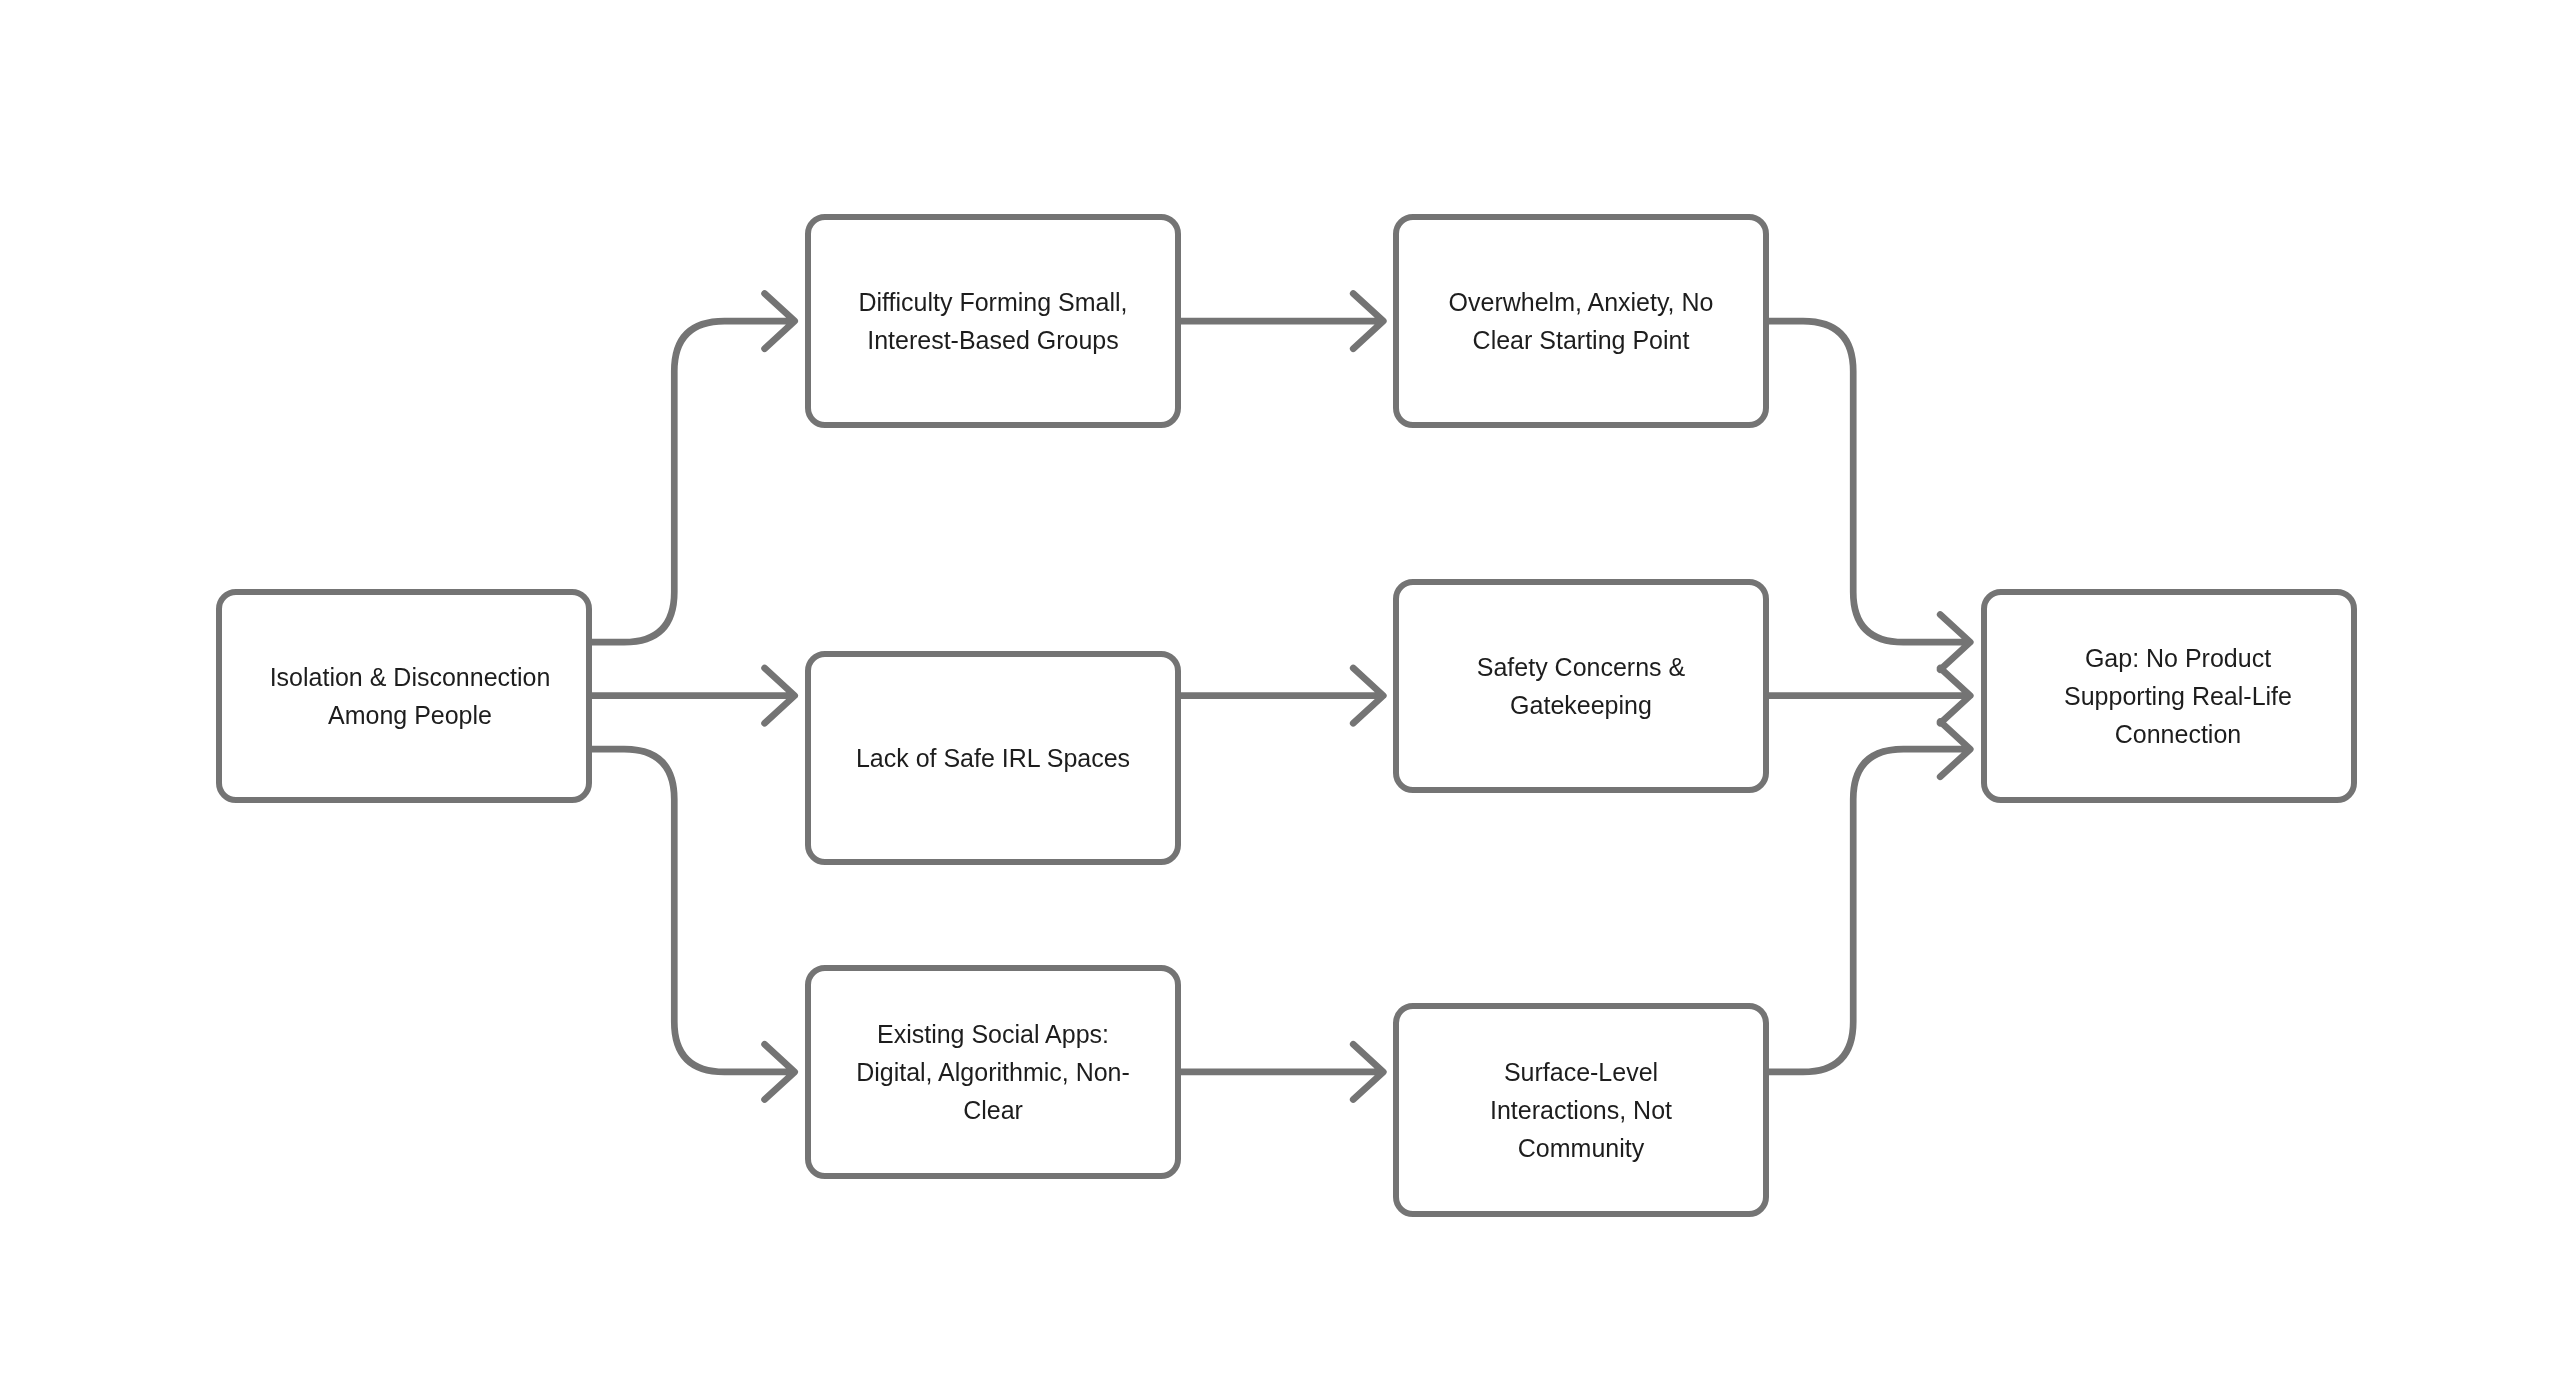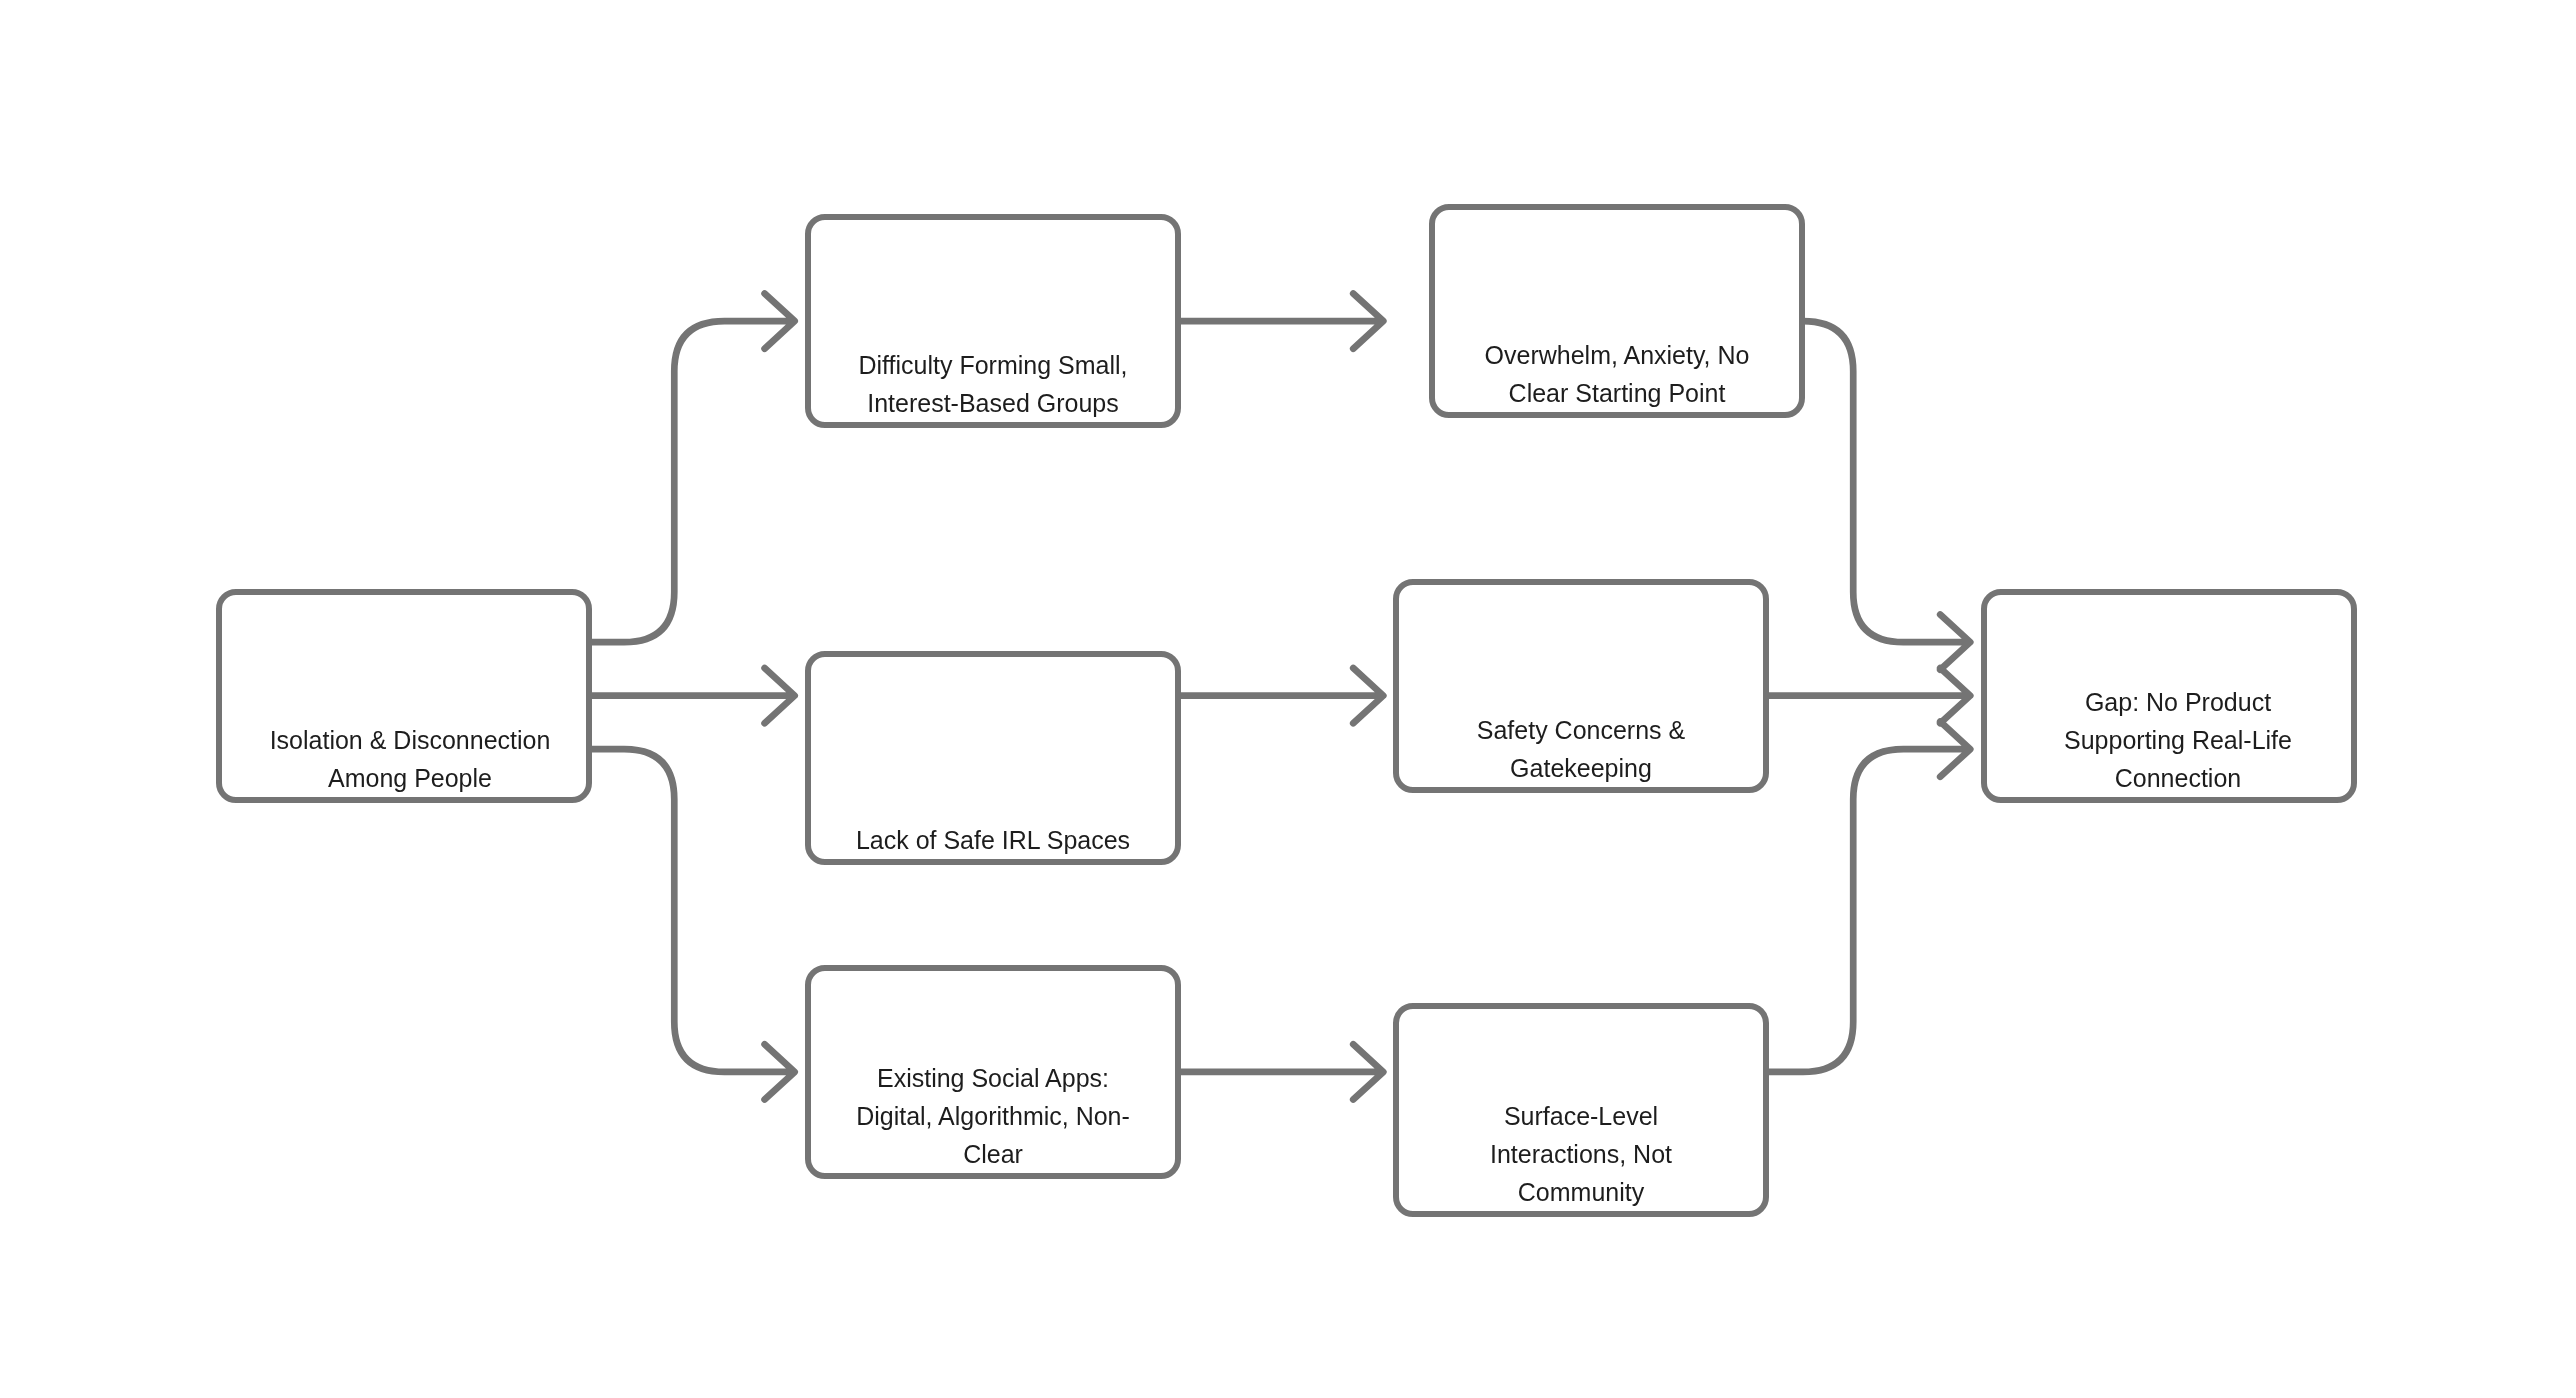--- a/index.html
+++ b/index.html
@@ -24,21 +24,21 @@
     stroke-linecap:round;
     stroke-linejoin:round;
   }
   .node{
     position:absolute;
     box-sizing:border-box;
     width:376px;height:214px;
     background:var(--node-fill);
     border:6.7px solid var(--stroke);
     border-radius:20px;
-    display:flex;align-items:flex-end;justify-content:center;
+    display:flex;align-items:center;justify-content:center;
     text-align:center;
   }
   .node-label{
     display:block;
     padding:0 23.4px;
     font-size:25px;
     line-height:38px;
     font-weight:400;
     color:var(--text);
     white-space:pre-line;
@@ -64,21 +64,21 @@
   <div class="node" style="left:216px;top:589px;padding-left:12px;">
     <span class="node-label">Isolation &amp; Disconnection
 Among People</span>
   </div>
 
   <div class="node" style="left:805px;top:214px;">
     <span class="node-label">Difficulty Forming Small,
 Interest-Based Groups</span>
   </div>
 
-  <div class="node" style="left:1393px;top:204px;margin-left:36px;">
+  <div class="node" style="left:1393px;top:214px;">
     <span class="node-label">Overwhelm, Anxiety, No
 Clear Starting Point</span>
   </div>
 
   <div class="node" style="left:805px;top:609px;margin-top:42px;">
     <span class="node-label">Lack of Safe IRL Spaces</span>
   </div>
 
   <div class="node" style="left:1393px;top:579px;">
     <span class="node-label">Safety Concerns &amp;

